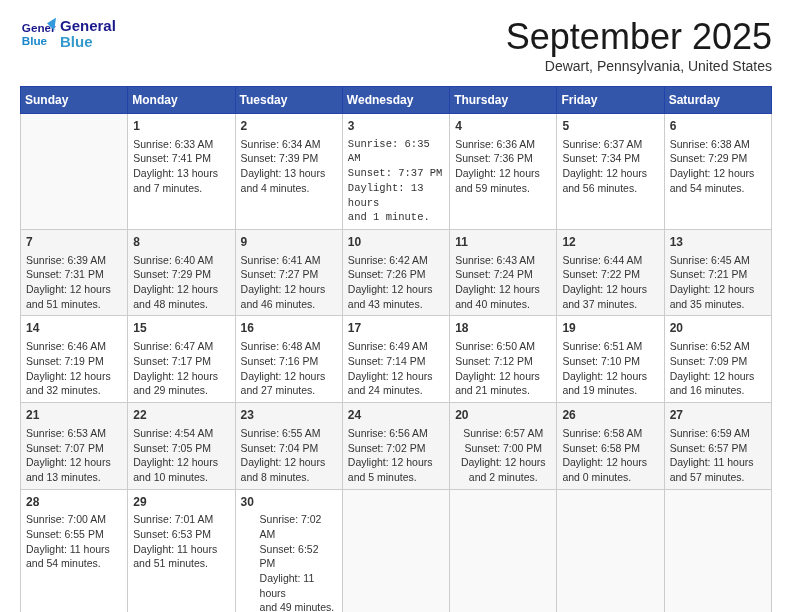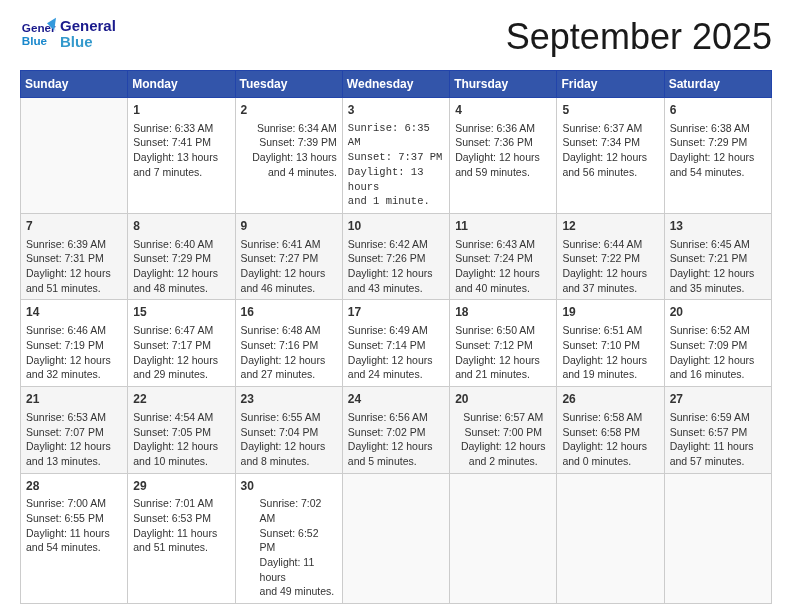--- a/index.html
+++ b/index.html
@@ -88,20 +88,21 @@
       <text x="2" y="32" font-size="13" font-weight="bold" fill="#1a88cc">Blue</text>
       <polygon points="30,8 40,2 38,16" fill="#3399dd"></polygon>
     </svg>
     <div style="display:flex;flex-direction:column;line-height:1.1;">
       <span style="font-size:15px;font-weight:bold;color:#1a1a8c;">General</span>
       <span style="font-size:15px;font-weight:bold;color:#3399cc;">Blue</span>
     </div>
   </div>
   <div class="title-block">
     <div class="month-title">September 2025</div>
+    <div class="location">Dewart, Pennsylvania, United States</div>
   </div>
 </div>
 
 <table>
   <thead>
     <tr>
     <th>Sunday</th>
         <th>Monday</th>
         <th>Tuesday</th>
         <th>Wednesday</th>
@@ -115,21 +116,21 @@
         <td class="empty"></td>
         <td>
           <span class="day-num">1</span>
           <div class="day-info" style="white-space: pre-line;">Sunrise: 6:33 AM
 Sunset: 7:41 PM
 Daylight: 13 hours
 and 7 minutes.</div>
         </td>
         <td>
           <span class="day-num">2</span>
-          <div class="day-info" style="white-space: pre-line; text-align: right;">Sunrise: 6:34 AM
+          <div class="day-info" style="white-space: pre-line;">Sunrise: 6:34 AM
 Sunset: 7:39 PM
 Daylight: 13 hours
 and 4 minutes.</div>
         </td>
         <td>
           <span class="day-num">3</span>
           <div class="day-info" style="white-space: pre-line; font-family: Liberation Mono, monospace;">Sunrise: 6:35 AM
 Sunset: 7:37 PM
 Daylight: 13 hours
 and 1 minute.</div>

